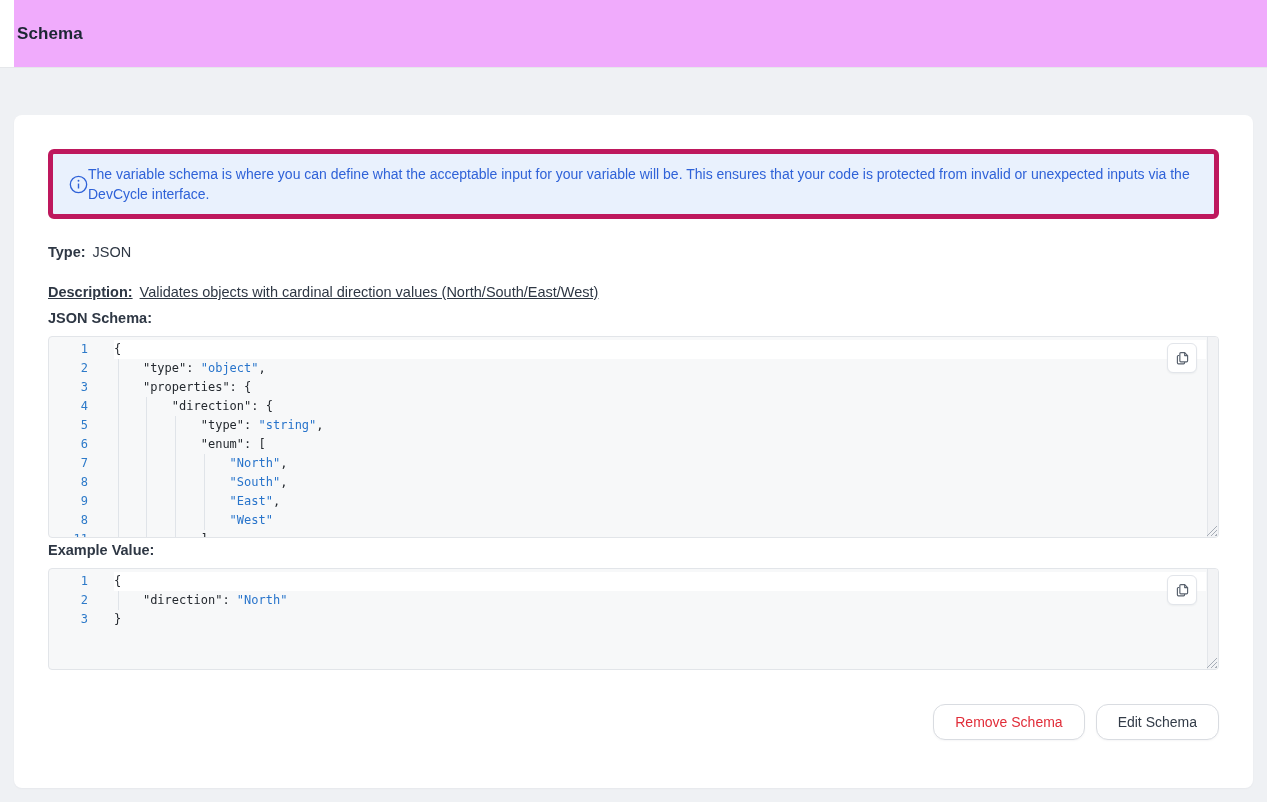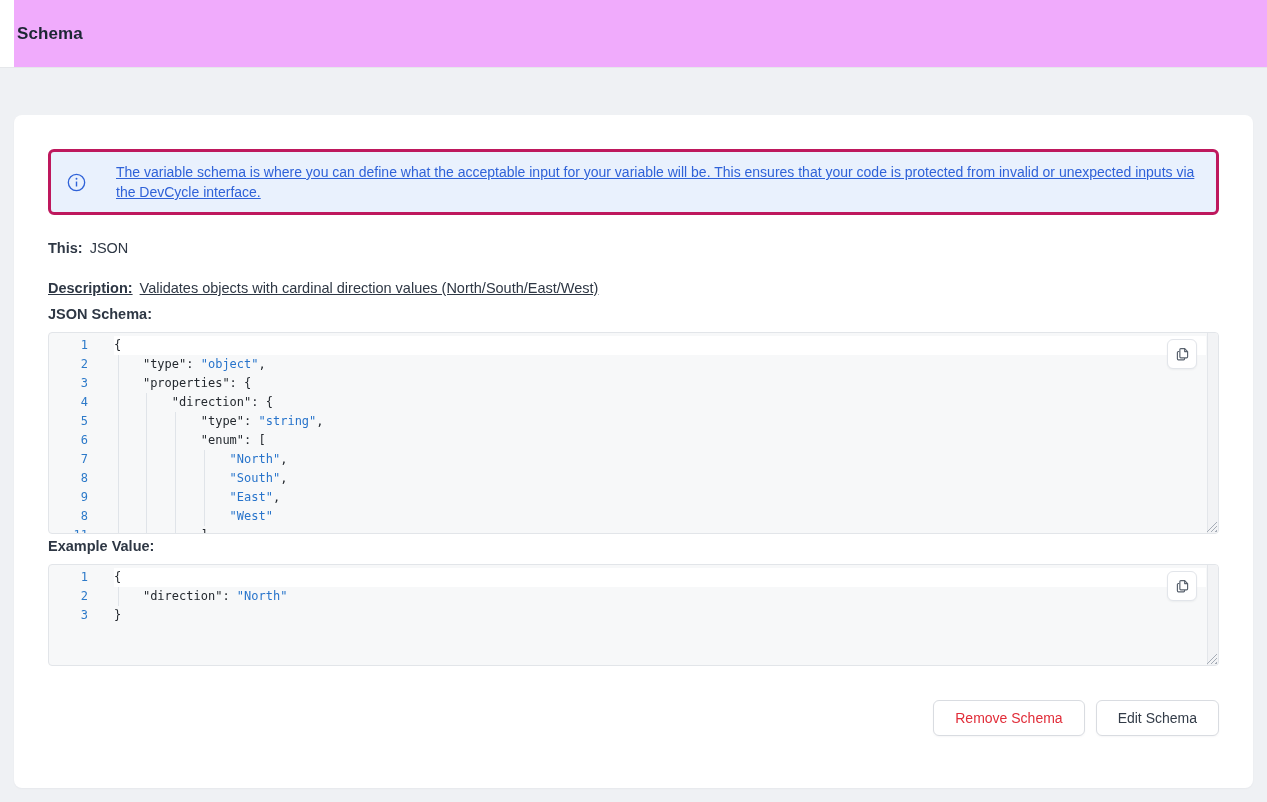--- a/index.html
+++ b/index.html
@@ -30,24 +30,24 @@
   
   .card {
     position:absolute; left:14px; right:14px; top:115px; height:673px;
     background:#ffffff; border-radius:8px;
     box-shadow:0 1px 2px rgba(20,30,40,.04);
     padding:34px 34px 31px 34px;
   }
 
   
   .alert {
-    display:flex; align-items:center; gap:30px;
-    background:#e9f1fd; border:3px solid #be185d; border-radius:6px;
+    display:flex; align-items:center; gap:0;
+    background:#e9f1fd; border:5px solid #be185d; border-radius:6px;
     padding:10px 16px; min-height:63px;
-    color:#2f62d8; font-size:14px; line-height:20px;text-decoration:underline;
+    color:#2f62d8; font-size:14px; line-height:20px;
   }
   .alert .info-ic { flex:none; width:19px; height:19px; }
 
   
   .meta-row { font-size:14.5px; line-height:17px; color:#2e3744; }
   .meta-row .lbl { font-weight:700; }
   .meta-row .val { font-weight:400; margin-left:7px; }
   .row-type { margin-top:25px; }
   .row-desc { margin-top:23px;text-decoration:underline; }
   .section-label { margin-top:9px; margin-bottom:10px; font-size:14.5px; font-weight:700; color:#2e3744; }
@@ -86,21 +86,21 @@
     position:absolute; top:6px; right:21px; width:30px; height:30px;
     background:#ffffff; border:1px solid #e2e5ea; border-radius:6px;
     display:flex; align-items:center; justify-content:center;
     cursor:pointer; box-shadow:0 1px 2px rgba(20,30,40,.05);
   }
 
   
   .footer { margin-top:34px; display:flex; justify-content:flex-end; gap:11px; }
   .btn {
     height:36px; padding:0 21px; background:#ffffff;
-    border:1px solid #d9dce1; border-radius:6px;
+    border:1px solid #d9dce1; border-radius:12px;
     font-family:"Liberation Sans", sans-serif;
     font-size:14px; cursor:pointer;
     box-shadow:0 1px 2px rgba(27,36,44,.04);
     display:flex; align-items:center;
   }
   .btn.danger { color:#e12d39; }
   .btn.default { color:#333c48; }
 </style>
 </head>
 <body>
@@ -115,21 +115,21 @@
   <div class="alert">
     <svg class="info-ic" viewBox="0 0 20 20" fill="none">
       <circle cx="10" cy="10" r="8.6" stroke="#2f62d8" stroke-width="1.4"></circle>
       <line x1="10" y1="9" x2="10" y2="14.2" stroke="#2f62d8" stroke-width="1.5"></line>
       <circle cx="10" cy="6.1" r="1" fill="#2f62d8"></circle>
     </svg>
     <div>The variable schema is where you can define what the acceptable input for your variable will be. This ensures that your code is protected from invalid or unexpected inputs via the DevCycle interface.</div>
   </div>
 
   <div class="meta-row row-type">
-    <span class="lbl">This:</span><span class="val">JSON</span>
+    <span class="lbl">Type:</span><span class="val">JSON</span>
   </div>
 
   <div class="meta-row row-desc">
     <span class="lbl">Description:</span><span class="val">Validates objects with cardinal direction values (North/South/East/West)</span>
   </div>
 
   <div class="section-label">JSON Schema:</div>
   <div class="editor tall">
     <div class="code-lines">
         <div class="cm-row">

